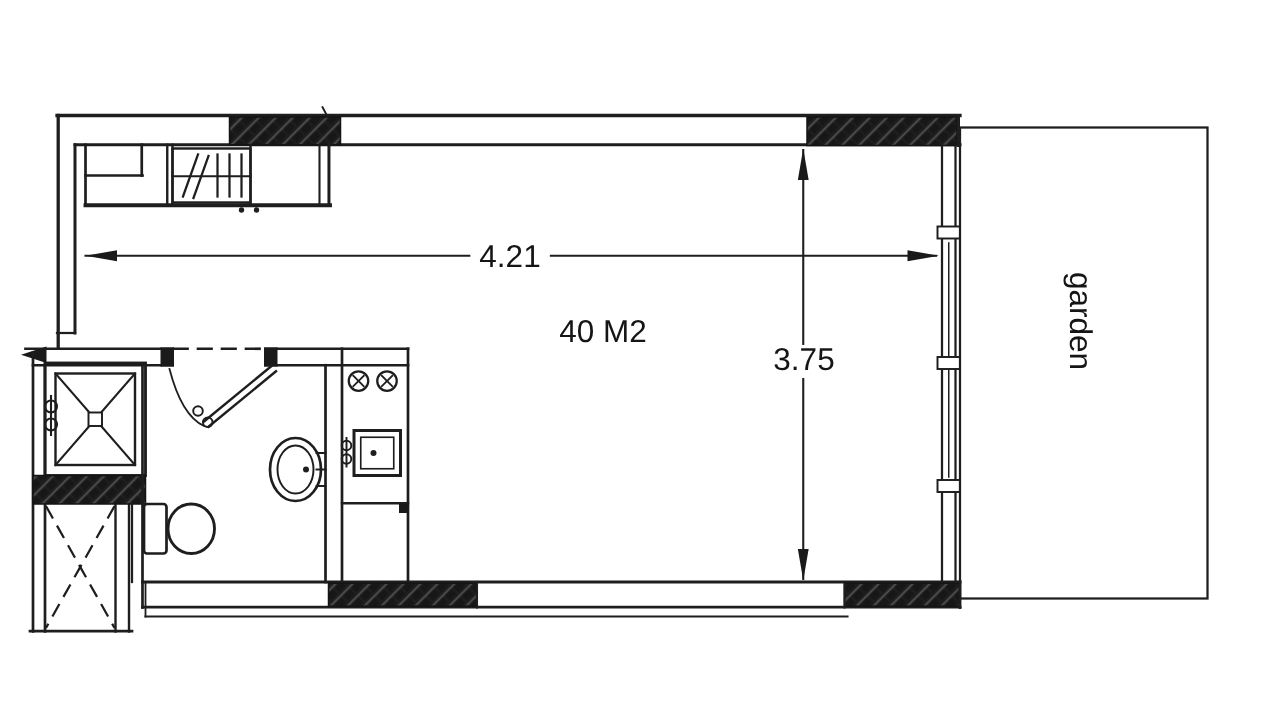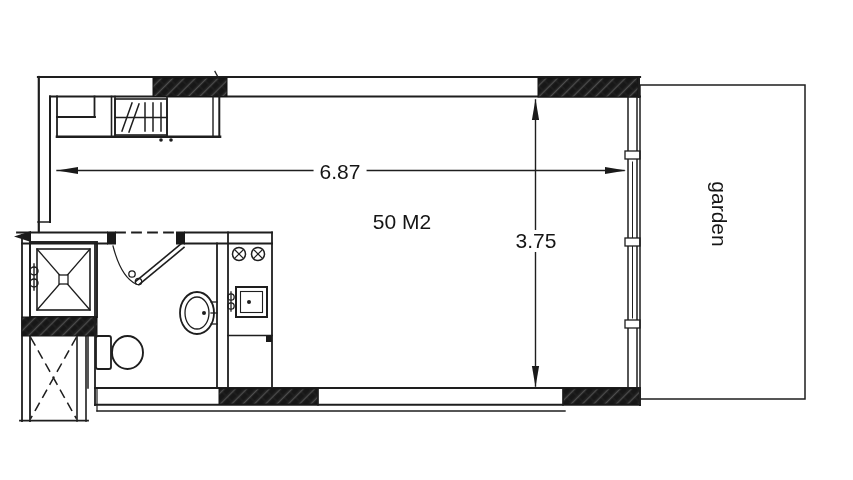--- a/index.html
+++ b/index.html
@@ -191,22 +191,22 @@
     <polygon points="57,170.5 78,166.9 78,174.1" fill="#1a1a1a" stroke="none"></polygon>
     <polygon points="626,170.5 605,166.9 605,174.1" fill="#1a1a1a" stroke="none"></polygon>
   </g>
   <g>
     <line x1="535.5" y1="100" x2="535.5" y2="386" stroke-width="1.4"></line>
     <polygon points="535.5,99 531.9,120 539.1,120" fill="#1a1a1a" stroke="none"></polygon>
     <polygon points="535.5,387 531.9,366 539.1,366" fill="#1a1a1a" stroke="none"></polygon>
   </g>
 </svg>
 
-  <div class="plan-label dim-label" style="left:340px; top:172px;">6.87</div>
+  <div class="plan-label dim-label" style="left:340px; top:172px;">4.21</div>
 
   <div class="plan-label dim-label" style="left:536px; top:241px;">3.75</div>
 
-  <div class="plan-label" style="left:402px; top:222px;">50 M2</div>
+  <div class="plan-label" style="left:402px; top:222px;">40 M2</div>
 
 
   <div class="plan-label rot90" style="left:719px; top:214px;">garden</div>
 
 </div>
 
 </body></html>

